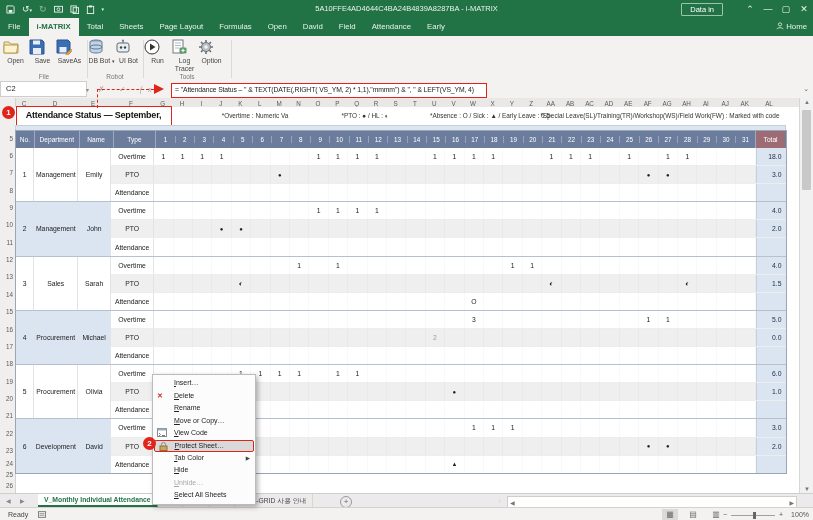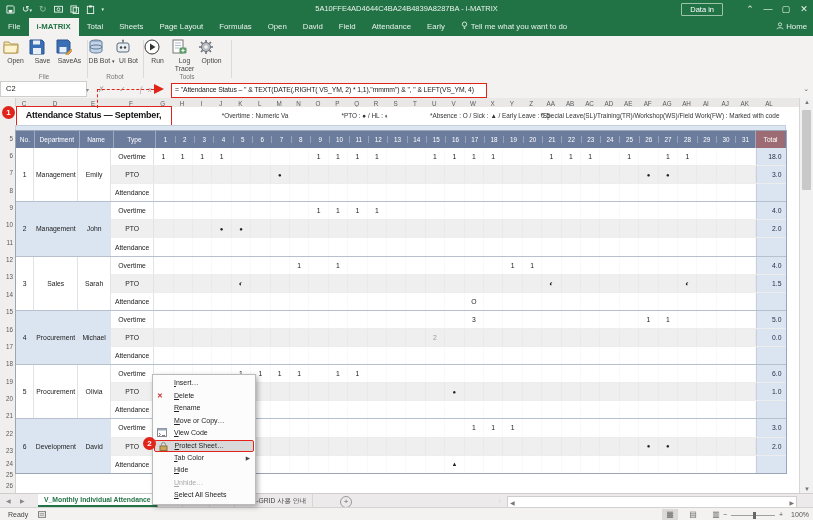--- a/index.html
+++ b/index.html
@@ -160,24 +160,20 @@
       <div class="mtab active">i-MATRIX</div>
       <div class="mtab">Total</div>
       <div class="mtab">Sheets</div>
       <div class="mtab">Page Layout</div>
       <div class="mtab">Formulas</div>
       <div class="mtab">Open</div>
       <div class="mtab">David</div>
       <div class="mtab">Field</div>
       <div class="mtab">Attendance</div>
       <div class="mtab">Early</div>
-      <div id="tellme"><svg width="7" height="9" viewBox="0 0 8 10" style="display:inline-block;vertical-align:-1px;margin-right:3px;">
-          <circle cx="4" cy="3.5" r="2.5" fill="none" stroke="#e8f1ea"></circle>
-          <path d="M3 7h2M3.2 8.5h1.6" stroke="#e8f1ea"></path>
-        </svg>Tell me what you want to do</div>
     </div>
   <div id="share">
     <svg width="8" height="8" viewBox="0 0 10 10" style="display:inline-block;vertical-align:-1px;">
         <circle cx="5" cy="3" r="2" fill="none" stroke="#e8f1ea"></circle>
         <path d="M1 9c1-2.5 7-2.5 8 0" fill="none" stroke="#e8f1ea"></path>
       </svg>
     <span>Home</span>
   </div>
 
   <div class="abs" id="ribbon">

